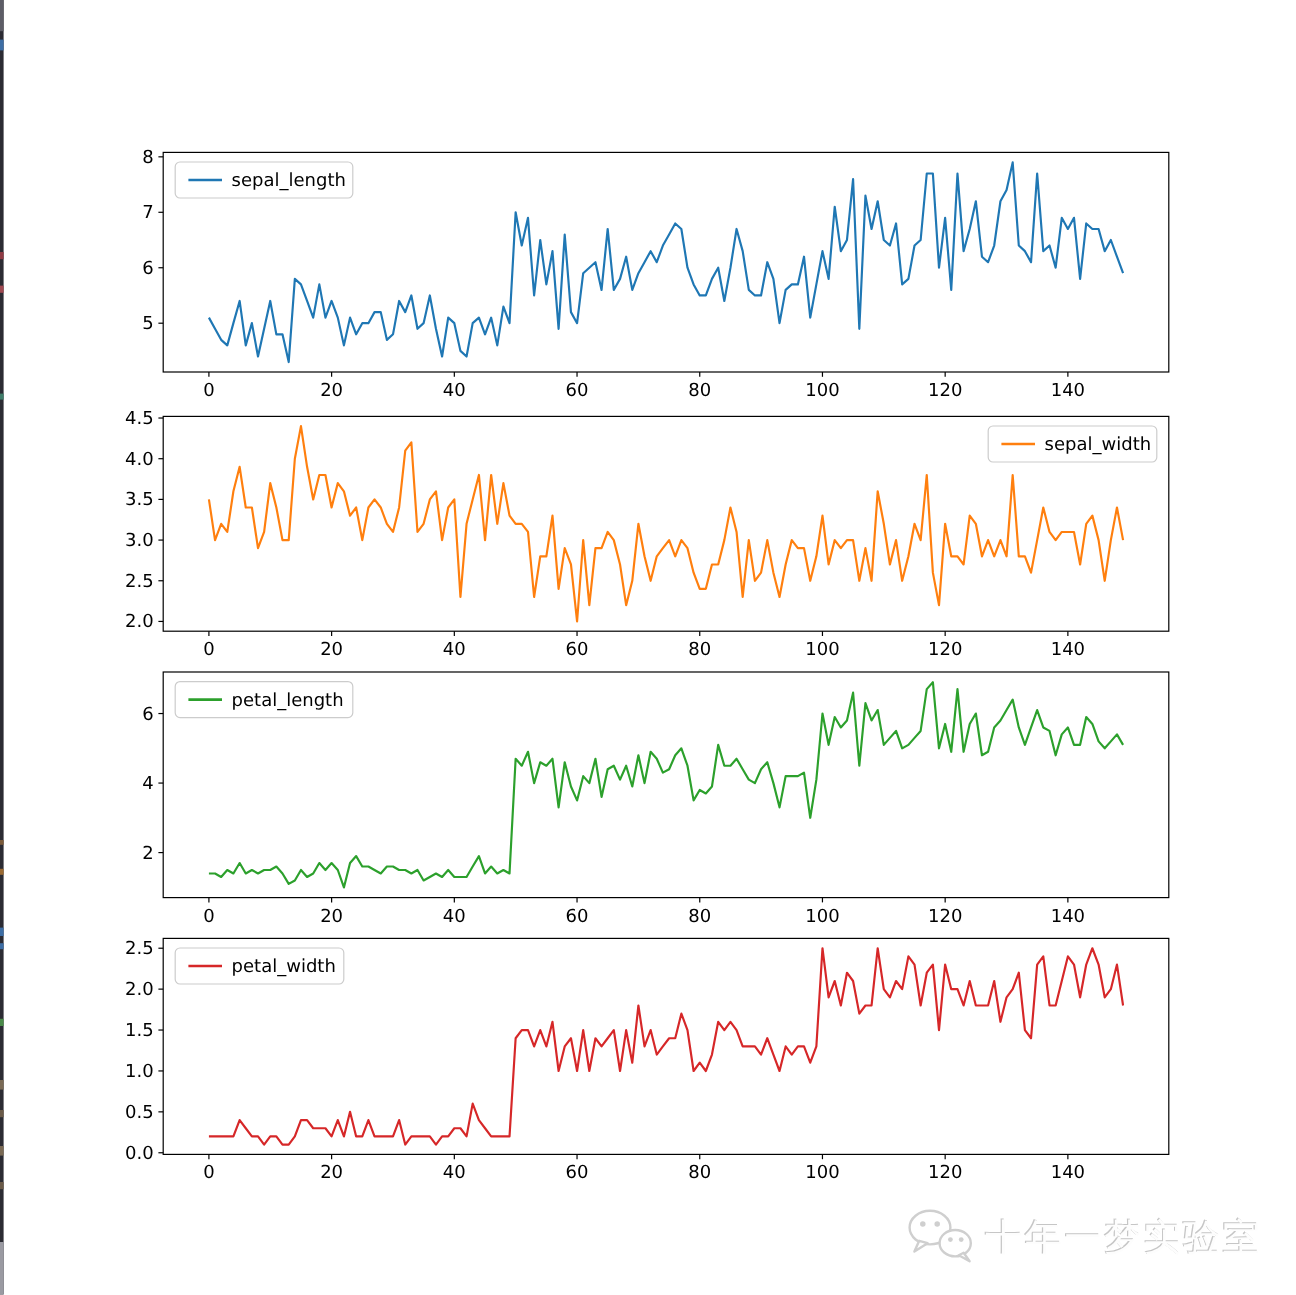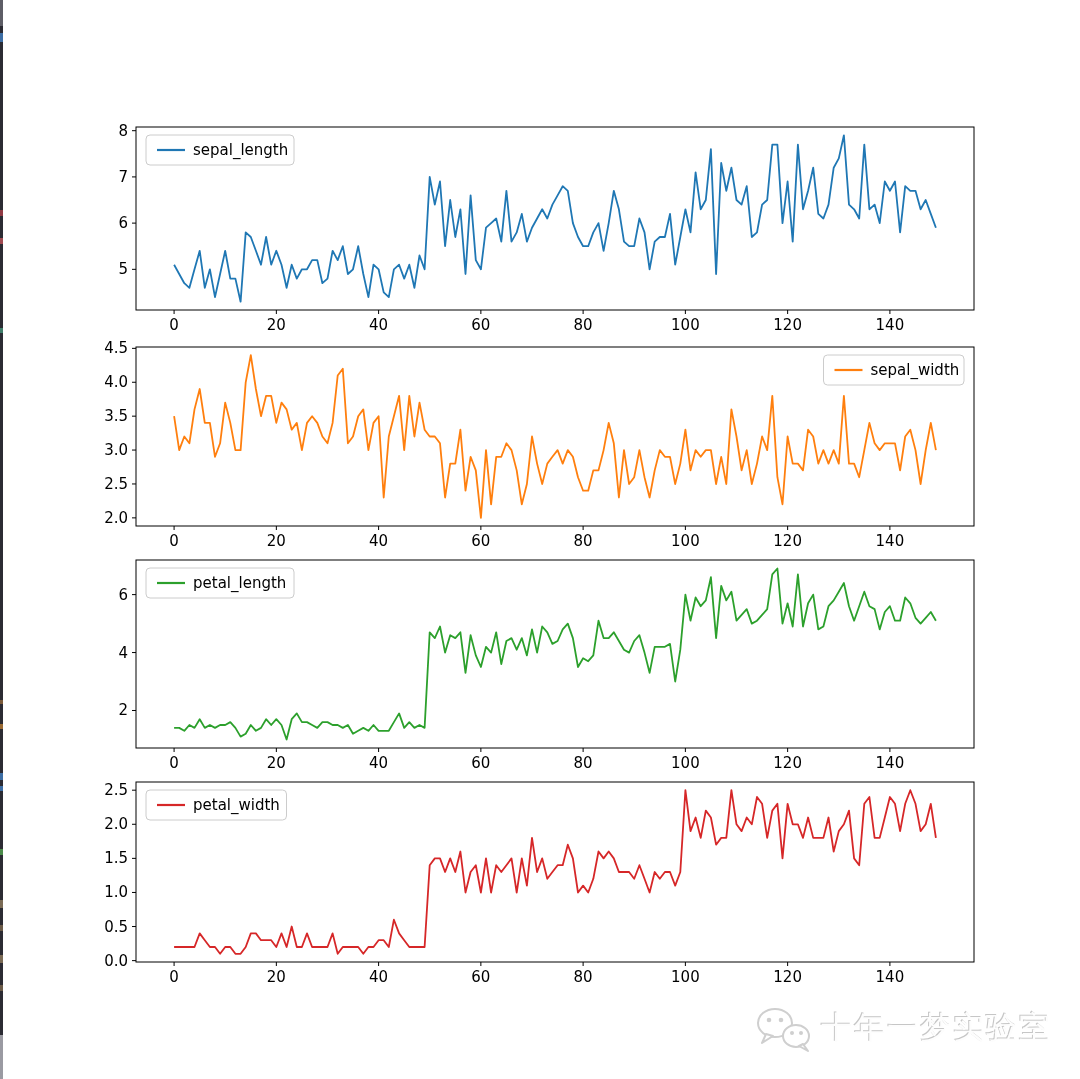--- a/index.html
+++ b/index.html
@@ -2,21 +2,21 @@
 <html><head>
 <meta charset="utf-8">
 <style>
   html,body{margin:0;padding:0;background:#ffffff;}
   #page{position:relative;width:1080px;height:1079px;background:#ffffff;overflow:hidden;
         font-family:"DejaVu Sans",sans-serif;}
   #edge-strip{position:absolute;left:0;top:0;width:3px;height:1079px;z-index:5;}
   #figure-svg{position:absolute;left:0;top:0;z-index:1;}
   .tick{font-family:"DejaVu Sans",sans-serif;font-size:15px;fill:#000000;}
   .legend-text{font-family:"DejaVu Sans",sans-serif;font-size:15px;fill:#000000;}
-  #watermark{position:absolute;right:28px;bottom:26px;z-index:4;display:flex;align-items:flex-start;gap:8px;}
+  #watermark{position:absolute;right:28px;bottom:26px;z-index:4;display:flex;align-items:flex-end;gap:8px;}
   #watermark-text{font-size:31px;letter-spacing:2px;color:#fdfdfd;
     text-shadow:-1px -1px 0 #c6c6c6, 1px 1px 0 #ffffff;}
 </style>
 </head>
 <body>
 
 <div id="page">
 
   <div id="edge-strip" style="background: rgb(43, 43, 51);">
       <div style="position: absolute; left: 0px; top: 0px; width: 100%; height: 26px; background: rgb(93, 93, 102);"></div>

